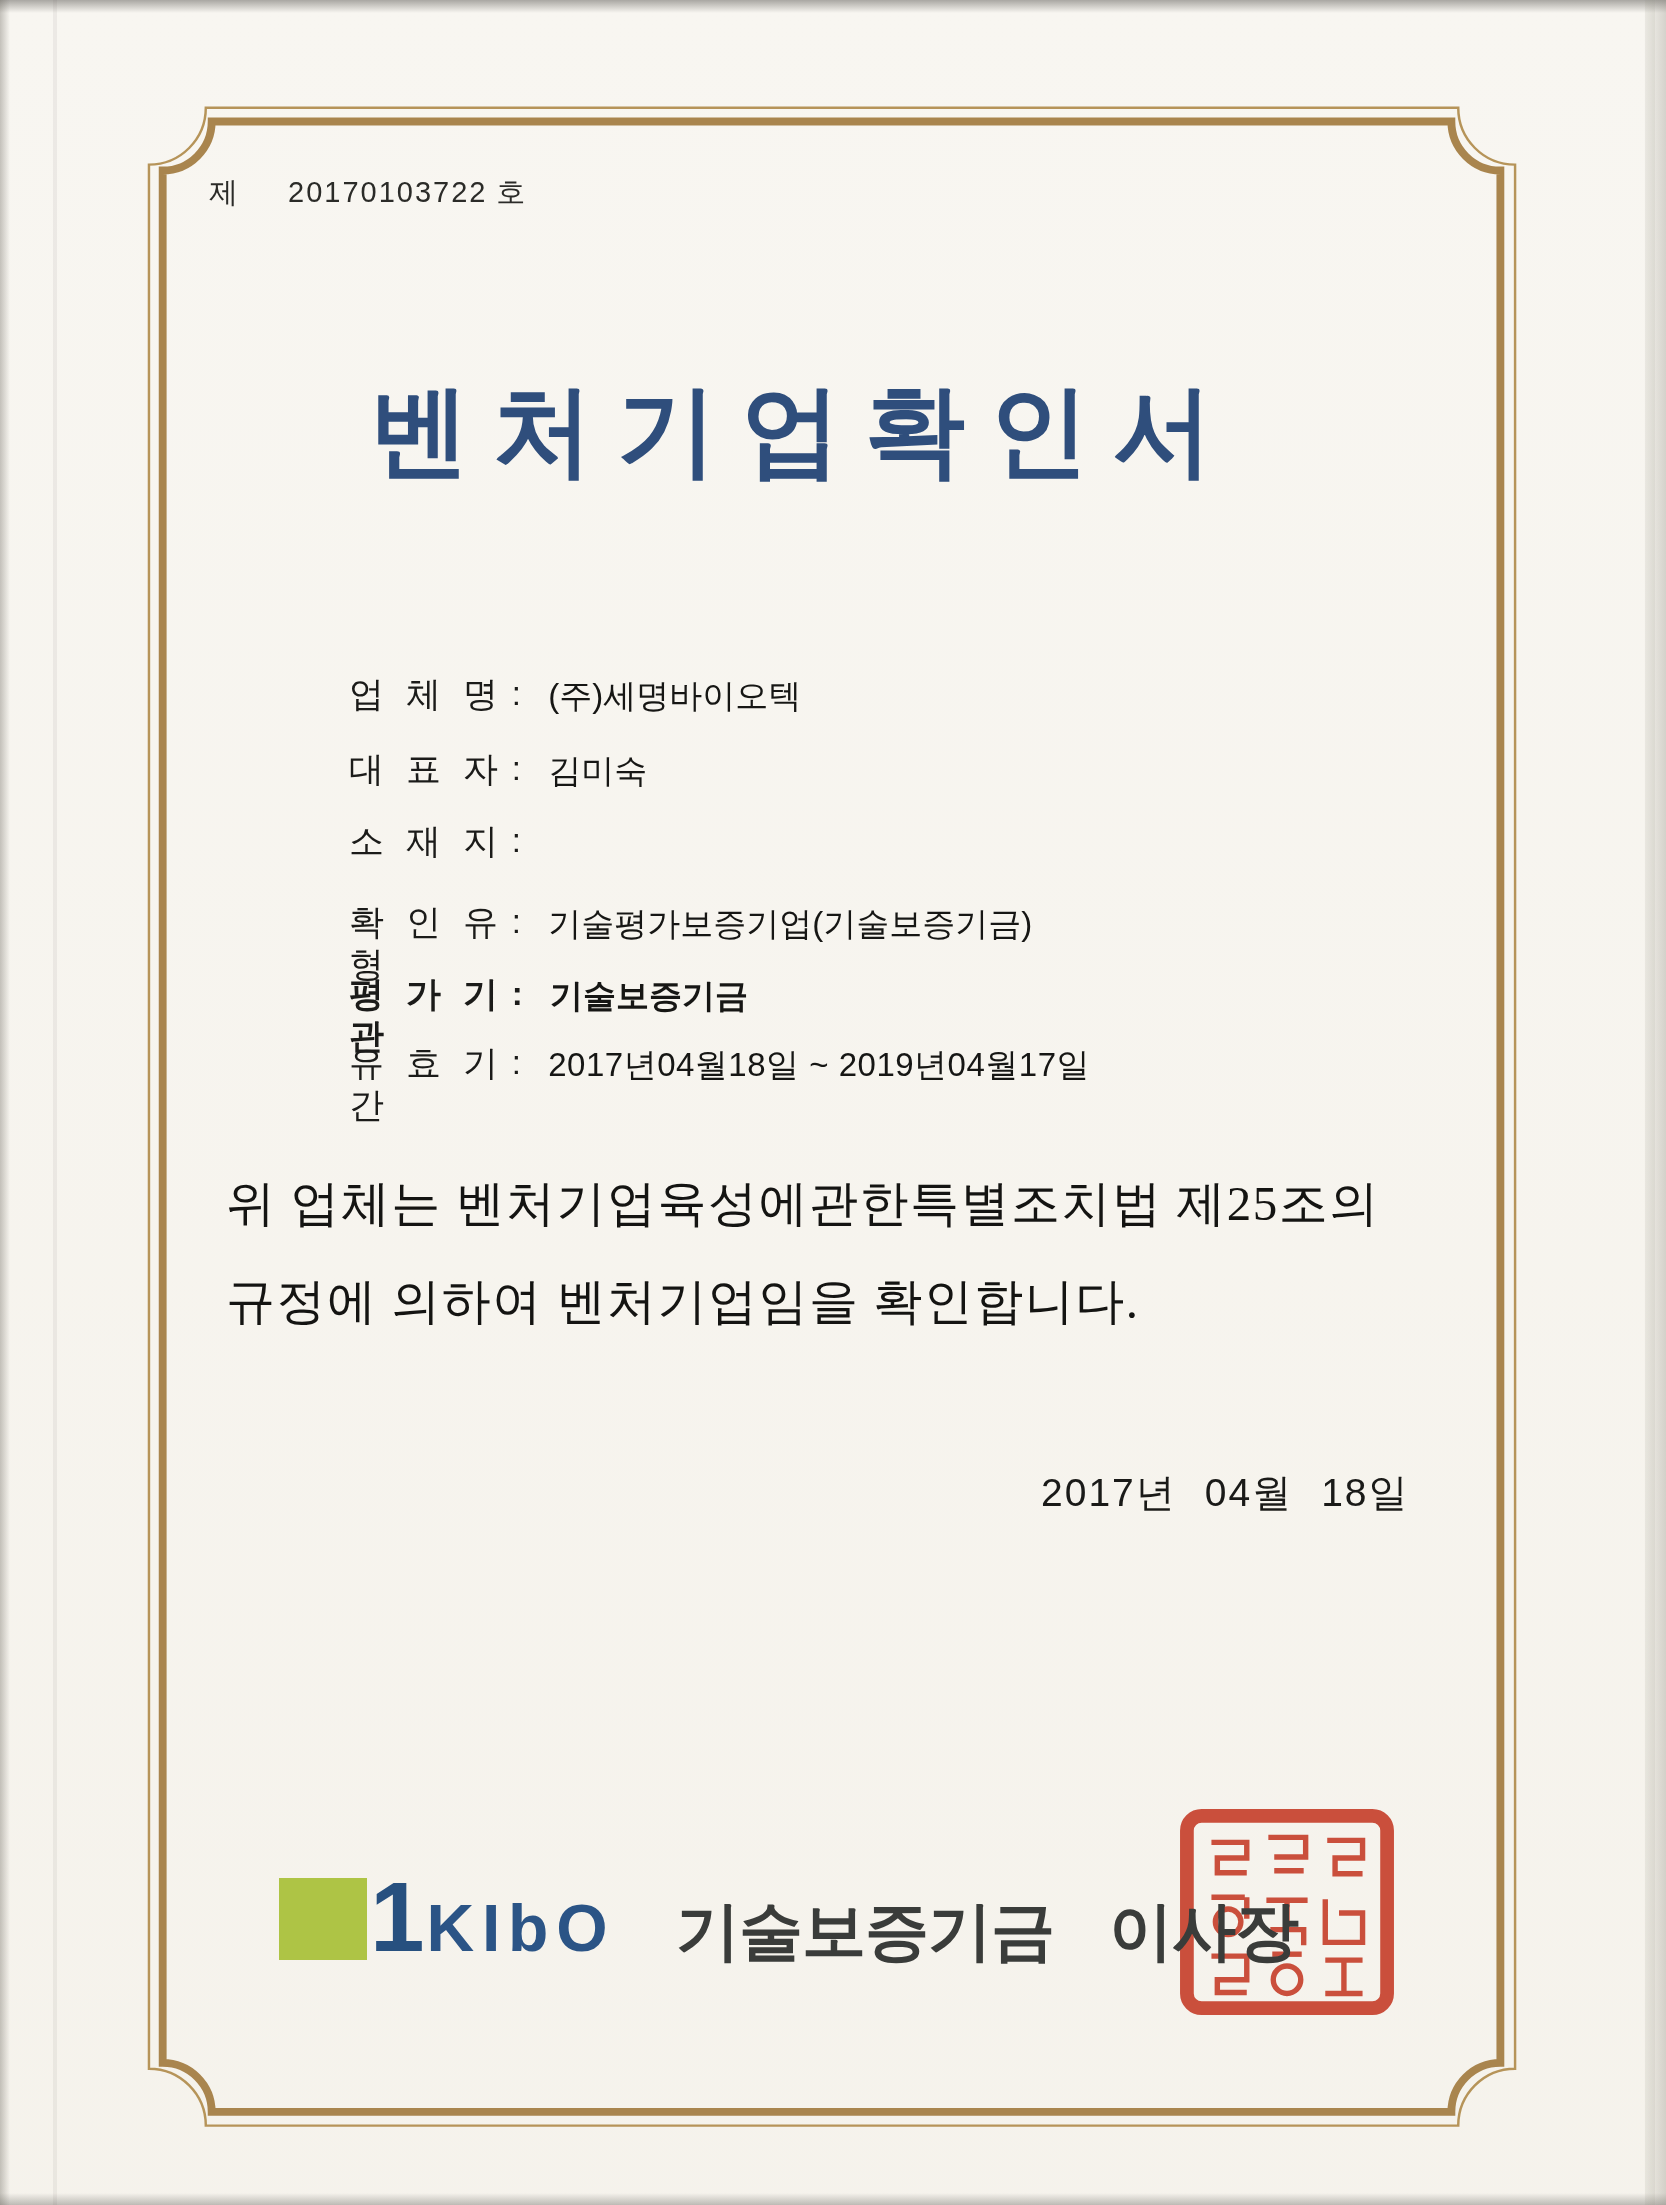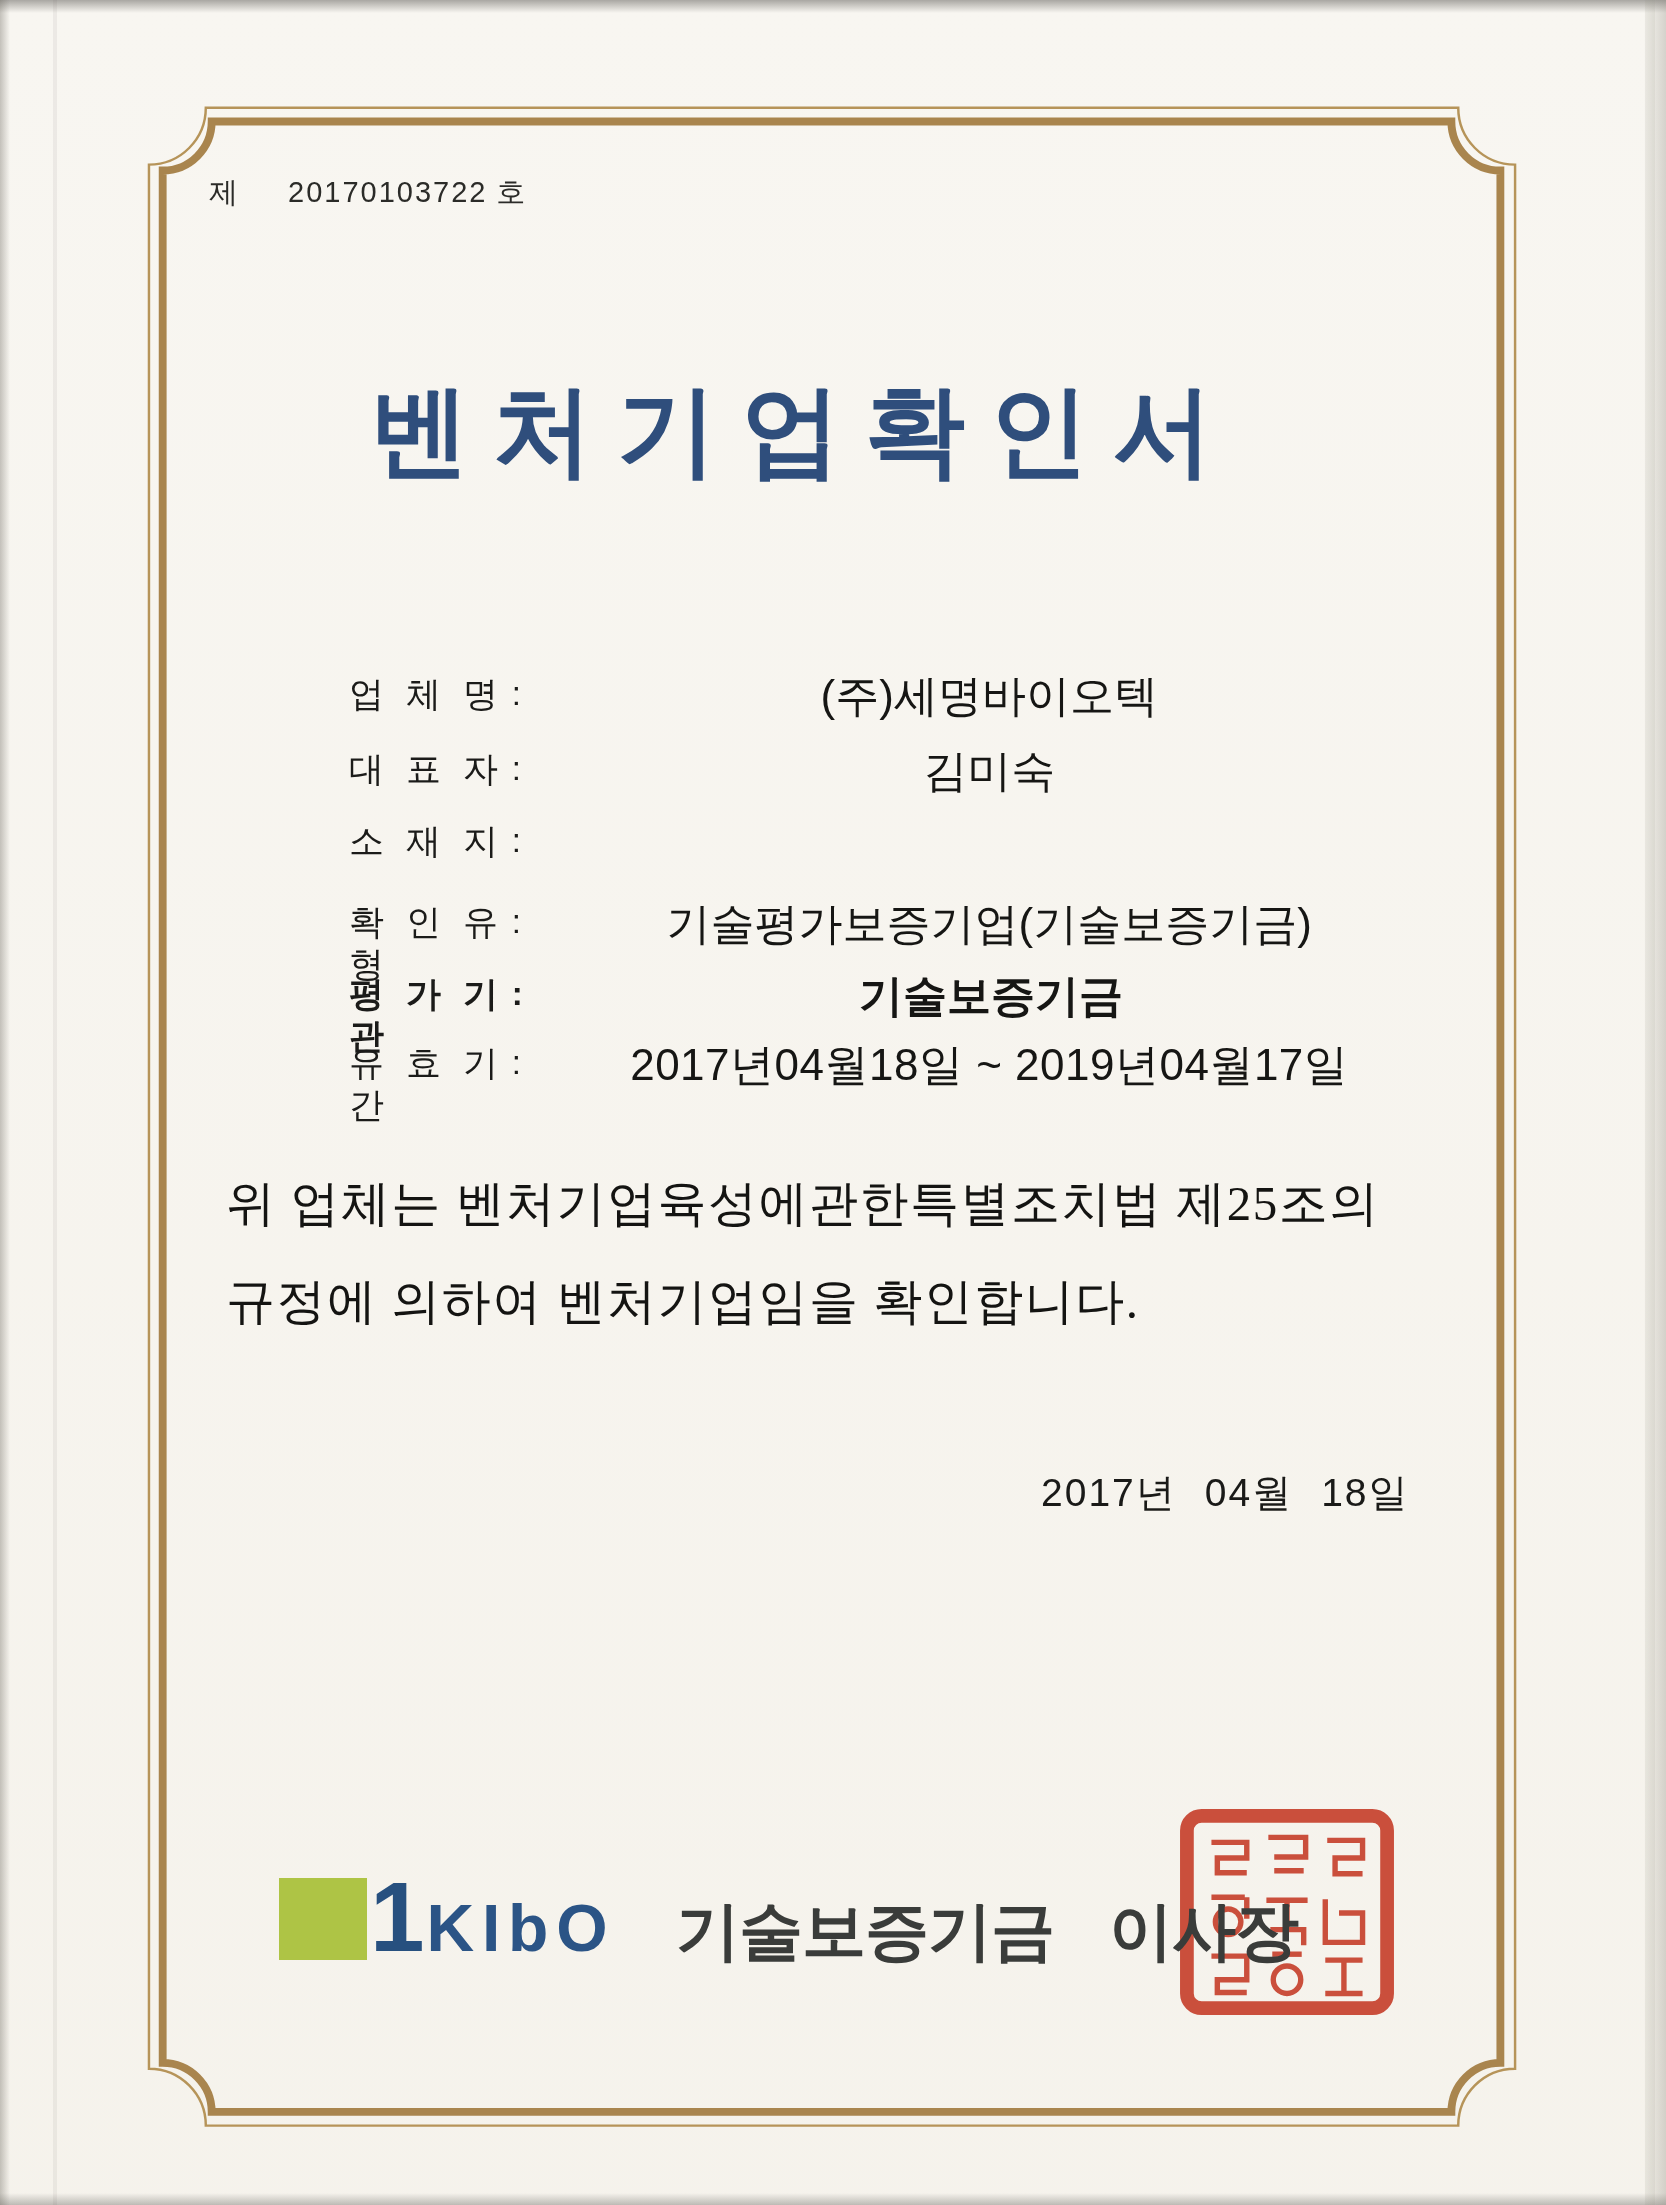--- a/index.html
+++ b/index.html
@@ -32,21 +32,21 @@
   .title{position:absolute;left:0;top:365px;width:1582px;margin:0;text-align:center;
     font-family:"Liberation Serif","DejaVu Serif",serif;font-weight:bold;
     font-size:100px;letter-spacing:.24em;padding-left:.24em;box-sizing:border-box;
     color:#2f4e7c;}
 
   .fields{position:absolute;left:349px;top:0;width:1078px;}
   .frow{position:absolute;left:0;display:flex;align-items:flex-start;margin-top:48px;}
   .flabel{display:inline-block;width:149px;font-size:35px;color:#1b1b19;
     text-align:justify;text-align-last:justify;line-height:1.2;flex:none;}
   .fcolon{margin-left:13.7px;font-size:33px;color:#1b1b19;flex:none;line-height:1.25;}
-  .fvalue{margin-left:27.4px;font-size:44px;color:#161614;line-height:45px;width:882px;text-align:center;}
+  .fvalue{margin-left:27.4px;font-size:33px;color:#161614;line-height:45px;width:882px;}
   .frow.r0{top:625px;} .frow.r1{top:700px;} .frow.r2{top:772px;}
   .frow.r3{top:853px;} .frow.r4{top:925px;font-weight:bold;} .frow.r5{top:994px;}
   .frow.r5 .fvalue{letter-spacing:0.5px;}
 
   .body-text{position:absolute;left:226px;top:1155px;width:1294px;
     font-family:"Liberation Serif","DejaVu Serif",serif;
     font-size:49px;line-height:98px;letter-spacing:1.5px;color:#141412;}
 
   .date-line{position:absolute;left:1041px;top:1466px;display:flex;gap:28px;
     font-size:39px;color:#1a1a18;letter-spacing:2px;}

